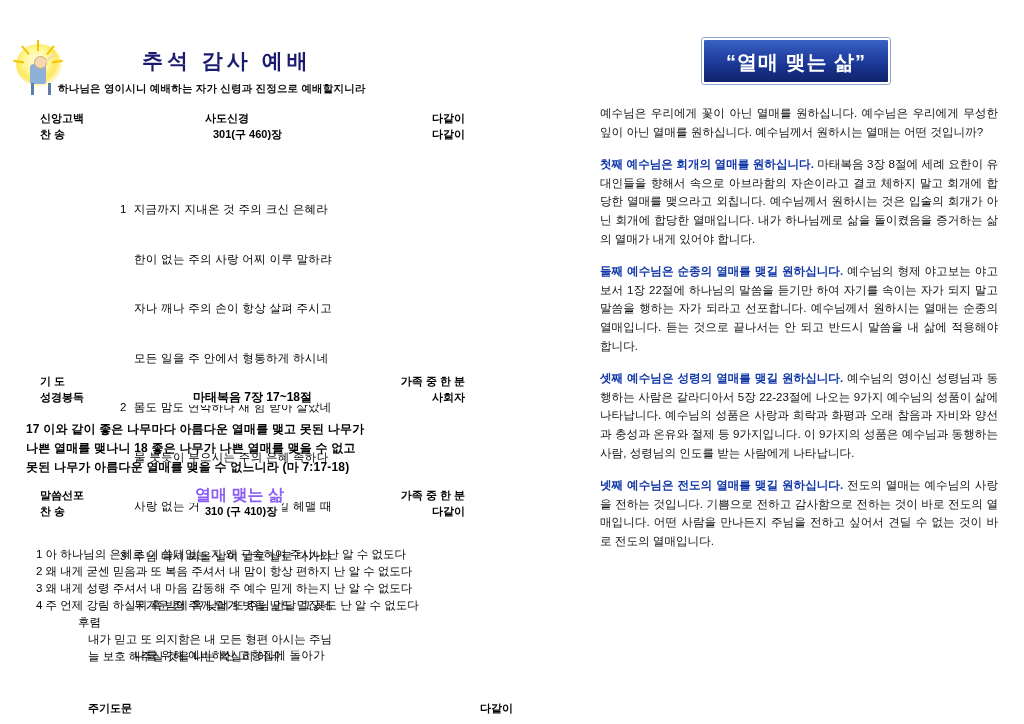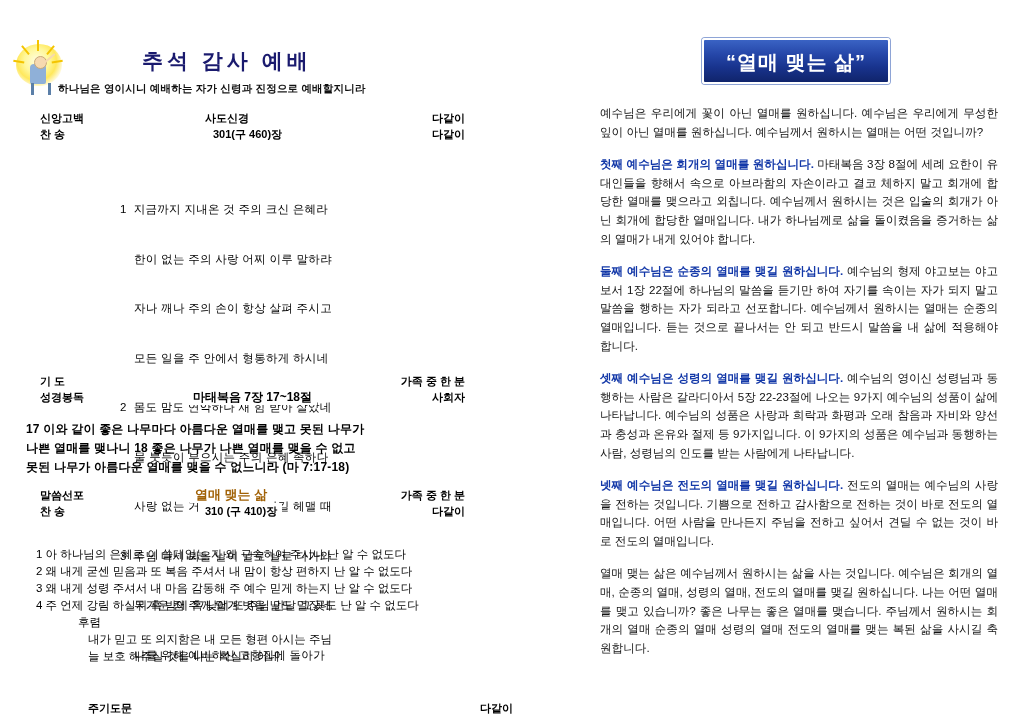--- a/index.html
+++ b/index.html
@@ -326,21 +326,21 @@
     <div class="scripture">
       <div class="ln">17  이와 같이 좋은 나무마다 아름다운 열매를 맺고 못된 나무가</div>
       <div class="ln">나쁜 열매를 맺나니 18  좋은 나무가 나쁜 열매를 맺을 수 없고</div>
       <div class="ln">못된 나무가 아름다운 열매를 맺을 수 없느니라 (마  7:17-18)</div>
     </div>
 
     <div class="order-list3">
       <div class="order-row">
         <span class="dots"></span>
         <span class="ol">말씀선포</span>
-        <span class="om" style="left:150px;font-size:13px;color:#a16207">열매 맺는 삶</span>
+        <span class="om" style="left:150px;font-size:16px;color:#8b5cf6">열매 맺는 삶</span>
         <span class="orr">가족 중 한 분</span>
       </div>
       <div class="order-row">
         <span class="dots"></span>
         <span class="ol">찬        송</span>
         <span class="om" style="left:160px">310 (구 410)장</span>
         <span class="orr">다같이</span>
       </div>
     </div>
 
@@ -379,20 +379,17 @@
       </p>
       <p class="para">
         <span class="lead">둘째 예수님은 순종의 열매를 맺길 원하십니다.</span><span> 예수님의 형제 야고보는 야고보서 1장 22절에 하나님의 말씀을 듣기만 하여 자기를 속이는 자가 되지 말고 말씀을 행하는 자가 되라고 선포합니다. 예수님께서 원하시는 열매는 순종의 열매입니다. 듣는 것으로 끝나서는 안 되고 반드시 말씀을 내 삶에 적용해야 합니다.</span>
       </p>
       <p class="para">
         <span class="lead">셋째 예수님은 성령의 열매를 맺길 원하십니다.</span><span> 예수님의 영이신 성령님과 동행하는 사람은 갈라디아서 5장 22-23절에 나오는 9가지 예수님의 성품이 삶에 나타납니다. 예수님의 성품은 사랑과 희락과 화평과 오래 참음과 자비와 양선과 충성과 온유와 절제 등 9가지입니다. 이 9가지의 성품은 예수님과 동행하는 사람, 성령님의 인도를 받는 사람에게 나타납니다.</span>
       </p>
       <p class="para">
         <span class="lead">넷째 예수님은 전도의 열매를 맺길 원하십니다.</span><span> 전도의 열매는 예수님의 사랑을 전하는 것입니다. 기쁨으로 전하고 감사함으로 전하는 것이 바로 전도의 열매입니다. 어떤 사람을 만나든지 주님을 전하고 싶어서 견딜 수 없는 것이 바로 전도의 열매입니다.</span>
       </p>
-      <p class="para">
-        <span>열매 맺는 삶은 예수님께서 원하시는 삶을 사는 것입니다. 예수님은 회개의 열매, 순종의 열매, 성령의 열매, 전도의 열매를 맺길 원하십니다. 나는 어떤 열매를 맺고 있습니까? 좋은 나무는 좋은 열매를 맺습니다. 주님께서 원하시는 회개의 열매 순종의 열매 성령의 열매 전도의 열매를 맺는 복된 삶을 사시길 축원합니다.</span>
-      </p>
     </div>
 
   </div>
 
 </div>
 
 </body></html>

